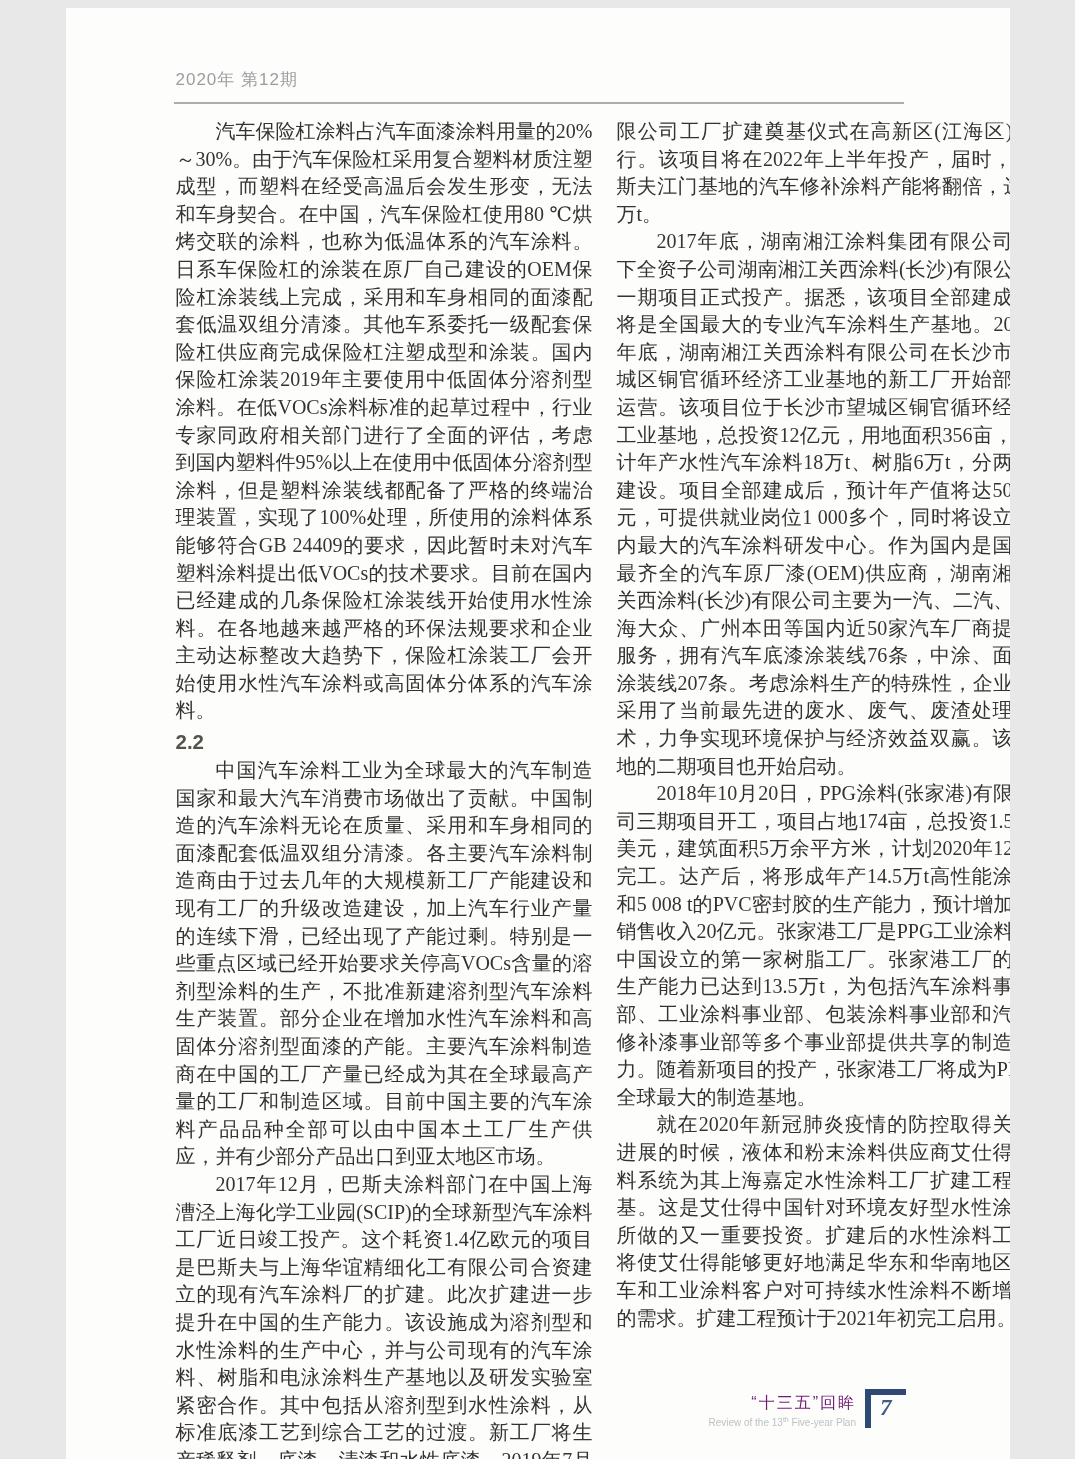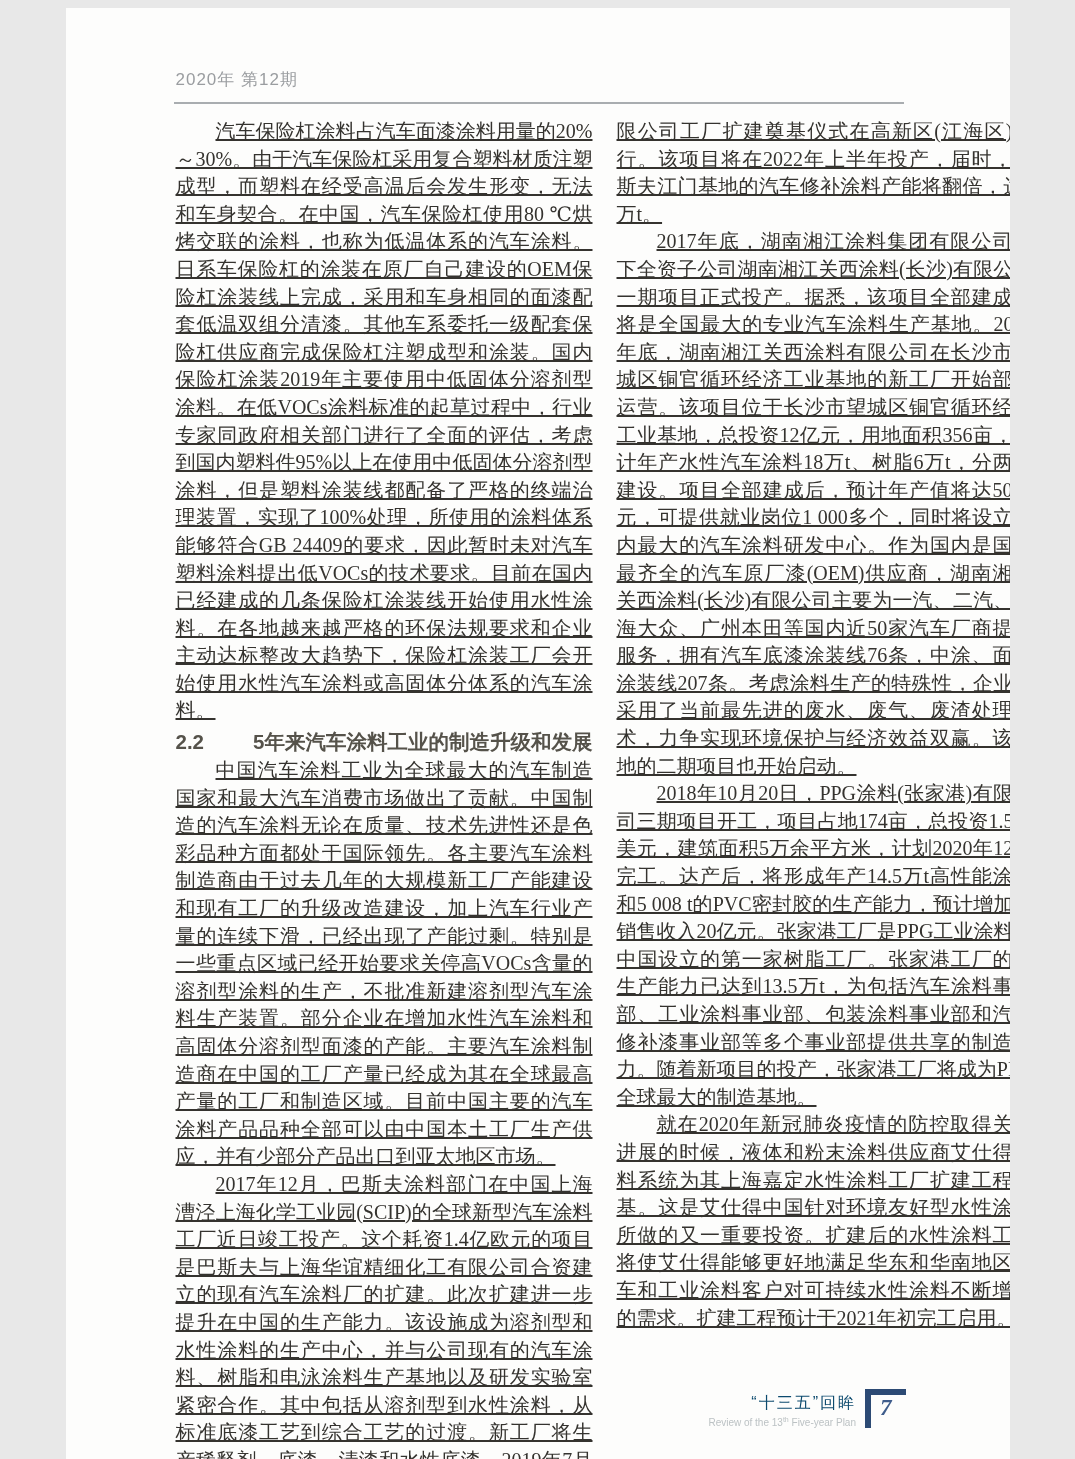--- a/index.html
+++ b/index.html
@@ -29,41 +29,40 @@
     position:absolute; top:110px; left:110px;
     width:858px;
     display:flex; gap:24px;
   }
   .col { width:417px; }
   .col p {
     margin:0;
     font-size:20px; line-height:27.6px;
     text-align:justify;
     color:#35332f;
-    text-decoration:underline;
   }
   .col p.indent { text-indent:2em; }
   .section-heading {
     margin:3px 0 2px 0;
     font-family:"Liberation Sans","DejaVu Sans",sans-serif;
     font-weight:bold;
     font-size:20.5px; line-height:27px;
     color:#55524a;
     display:flex;
     justify-content:space-between;
   }
   .section-heading .sec-num { margin-right:16px; }
   
   .footer {
     position:absolute; top:1381px; right:104px;
     display:flex; align-items:flex-start; gap:9px;
   }
   .series { text-align:right; padding-top:4px; }
   .series-cn {
-    color:#0c4a6e; font-size:16px; letter-spacing:2px;
+    color:#701a75; font-size:16px; letter-spacing:2px;
     font-family:"Liberation Sans","DejaVu Sans",sans-serif;
   }
   .series-en {
     color:#bcc2c4; font-size:10px; margin-top:2px;
     font-family:"Liberation Sans","DejaVu Sans",sans-serif;
   }
   .series-en sup { font-size:7px; }
   .pagenum-bracket {
     border-top:6px solid #2c4a74;
     border-left:6px solid #2c4a74;
@@ -83,23 +82,22 @@
   <div class="header">
     <span class="issue">2020年 第12期</span>
   </div>
   <hr class="header-rule">
 
   <div class="columns">
     <div class="col">
       <p class="indent">汽车保险杠涂料占汽车面漆涂料用量的20%～30%。由于汽车保险杠采用复合塑料材质注塑成型，而塑料在经受高温后会发生形变，无法和车身契合。在中国，汽车保险杠使用80 ℃烘烤交联的涂料，也称为低温体系的汽车涂料。日系车保险杠的涂装在原厂自己建设的OEM保险杠涂装线上完成，采用和车身相同的面漆配套低温双组分清漆。其他车系委托一级配套保险杠供应商完成保险杠注塑成型和涂装。国内保险杠涂装2019年主要使用中低固体分溶剂型涂料。在低VOCs涂料标准的起草过程中，行业专家同政府相关部门进行了全面的评估，考虑到国内塑料件95%以上在使用中低固体分溶剂型涂料，但是塑料涂装线都配备了严格的终端治理装置，实现了100%处理，所使用的涂料体系能够符合GB 24409的要求，因此暂时未对汽车塑料涂料提出低VOCs的技术要求。目前在国内已经建成的几条保险杠涂装线开始使用水性涂料。在各地越来越严格的环保法规要求和企业主动达标整改大趋势下，保险杠涂装工厂会开始使用水性汽车涂料或高固体分体系的汽车涂料。</p>
       <h2 class="section-heading">
         <span class="sec-num">2.2</span>
-        <span class="sec-title">5年来汽车涂料工业的制造升级和发展</span>
       </h2>
-      <p class="indent">中国汽车涂料工业为全球最大的汽车制造国家和最大汽车消费市场做出了贡献。中国制造的汽车涂料无论在质量、技术先进性还是色彩品种方面都处于国际领先。各主要汽车涂料制造商由于过去几年的大规模新工厂产能建设和现有工厂的升级改造建设，加上汽车行业产量的连续下滑，已经出现了产能过剩。特别是一些重点区域已经开始要求关停高VOCs含量的溶剂型涂料的生产，不批准新建溶剂型汽车涂料生产装置。部分企业在增加水性汽车涂料和高固体分溶剂型面漆的产能。主要汽车涂料制造商在中国的工厂产量已经成为其在全球最高产量的工厂和制造区域。目前中国主要的汽车涂料产品品种全部可以由中国本土工厂生产供应，并有少部分产品出口到亚太地区市场。</p>
+      <p class="indent">中国汽车涂料工业为全球最大的汽车制造国家和最大汽车消费市场做出了贡献。中国制造的汽车涂料无论在质量、采用和车身相同的面漆配套低温双组分清漆。各主要汽车涂料制造商由于过去几年的大规模新工厂产能建设和现有工厂的升级改造建设，加上汽车行业产量的连续下滑，已经出现了产能过剩。特别是一些重点区域已经开始要求关停高VOCs含量的溶剂型涂料的生产，不批准新建溶剂型汽车涂料生产装置。部分企业在增加水性汽车涂料和高固体分溶剂型面漆的产能。主要汽车涂料制造商在中国的工厂产量已经成为其在全球最高产量的工厂和制造区域。目前中国主要的汽车涂料产品品种全部可以由中国本土工厂生产供应，并有少部分产品出口到亚太地区市场。</p>
       <p class="indent">2017年12月，巴斯夫涂料部门在中国上海漕泾上海化学工业园(SCIP)的全球新型汽车涂料工厂近日竣工投产。这个耗资1.4亿欧元的项目是巴斯夫与上海华谊精细化工有限公司合资建立的现有汽车涂料厂的扩建。此次扩建进一步提升在中国的生产能力。该设施成为溶剂型和水性涂料的生产中心，并与公司现有的汽车涂料、树脂和电泳涂料生产基地以及研发实验室紧密合作。其中包括从溶剂型到水性涂料，从标准底漆工艺到综合工艺的过渡。新工厂将生产稀释剂、底漆、清漆和水性底漆。2019年7月23日，巴斯夫上海涂料有限公司3 500 t/a色浆生产技改项目通过安全设施设计审查。2019年12月5日，巴斯夫涂料(广东)有</p>
     </div>
     <div class="col">
       <p>限公司工厂扩建奠基仪式在高新区(江海区)举行。该项目将在2022年上半年投产，届时，巴斯夫江门基地的汽车修补涂料产能将翻倍，达4万t。</p>
       <p class="indent">2017年底，湖南湘江涂料集团有限公司旗下全资子公司湖南湘江关西涂料(长沙)有限公司一期项目正式投产。据悉，该项目全部建成后将是全国最大的专业汽车涂料生产基地。2017年底，湖南湘江关西涂料有限公司在长沙市望城区铜官循环经济工业基地的新工厂开始部分运营。该项目位于长沙市望城区铜官循环经济工业基地，总投资12亿元，用地面积356亩，设计年产水性汽车涂料18万t、树脂6万t，分两期建设。项目全部建成后，预计年产值将达50亿元，可提供就业岗位1 000多个，同时将设立国内最大的汽车涂料研发中心。作为国内是国内最齐全的汽车原厂漆(OEM)供应商，湖南湘江关西涂料(长沙)有限公司主要为一汽、二汽、上海大众、广州本田等国内近50家汽车厂商提供服务，拥有汽车底漆涂装线76条，中涂、面漆涂装线207条。考虑涂料生产的特殊性，企业还采用了当前最先进的废水、废气、废渣处理技术，力争实现环境保护与经济效益双赢。该基地的二期项目也开始启动。</p>
       <p class="indent">2018年10月20日，PPG涂料(张家港)有限公司三期项目开工，项目占地174亩，总投资1.5亿美元，建筑面积5万余平方米，计划2020年12月完工。达产后，将形成年产14.5万t高性能涂料和5 008 t的PVC密封胶的生产能力，预计增加年销售收入20亿元。张家港工厂是PPG工业涂料在中国设立的第一家树脂工厂。张家港工厂的年生产能力已达到13.5万t，为包括汽车涂料事业部、工业涂料事业部、包装涂料事业部和汽车修补漆事业部等多个事业部提供共享的制造能力。随着新项目的投产，张家港工厂将成为PPG全球最大的制造基地。</p>
       <p class="indent">就在2020年新冠肺炎疫情的防控取得关键进展的时候，液体和粉末涂料供应商艾仕得涂料系统为其上海嘉定水性涂料工厂扩建工程奠基。这是艾仕得中国针对环境友好型水性涂料所做的又一重要投资。扩建后的水性涂料工厂将使艾仕得能够更好地满足华东和华南地区汽车和工业涂料客户对可持续水性涂料不断增长的需求。扩建工程预计于2021年初完工启用。</p>
 
     </div>
   </div>

